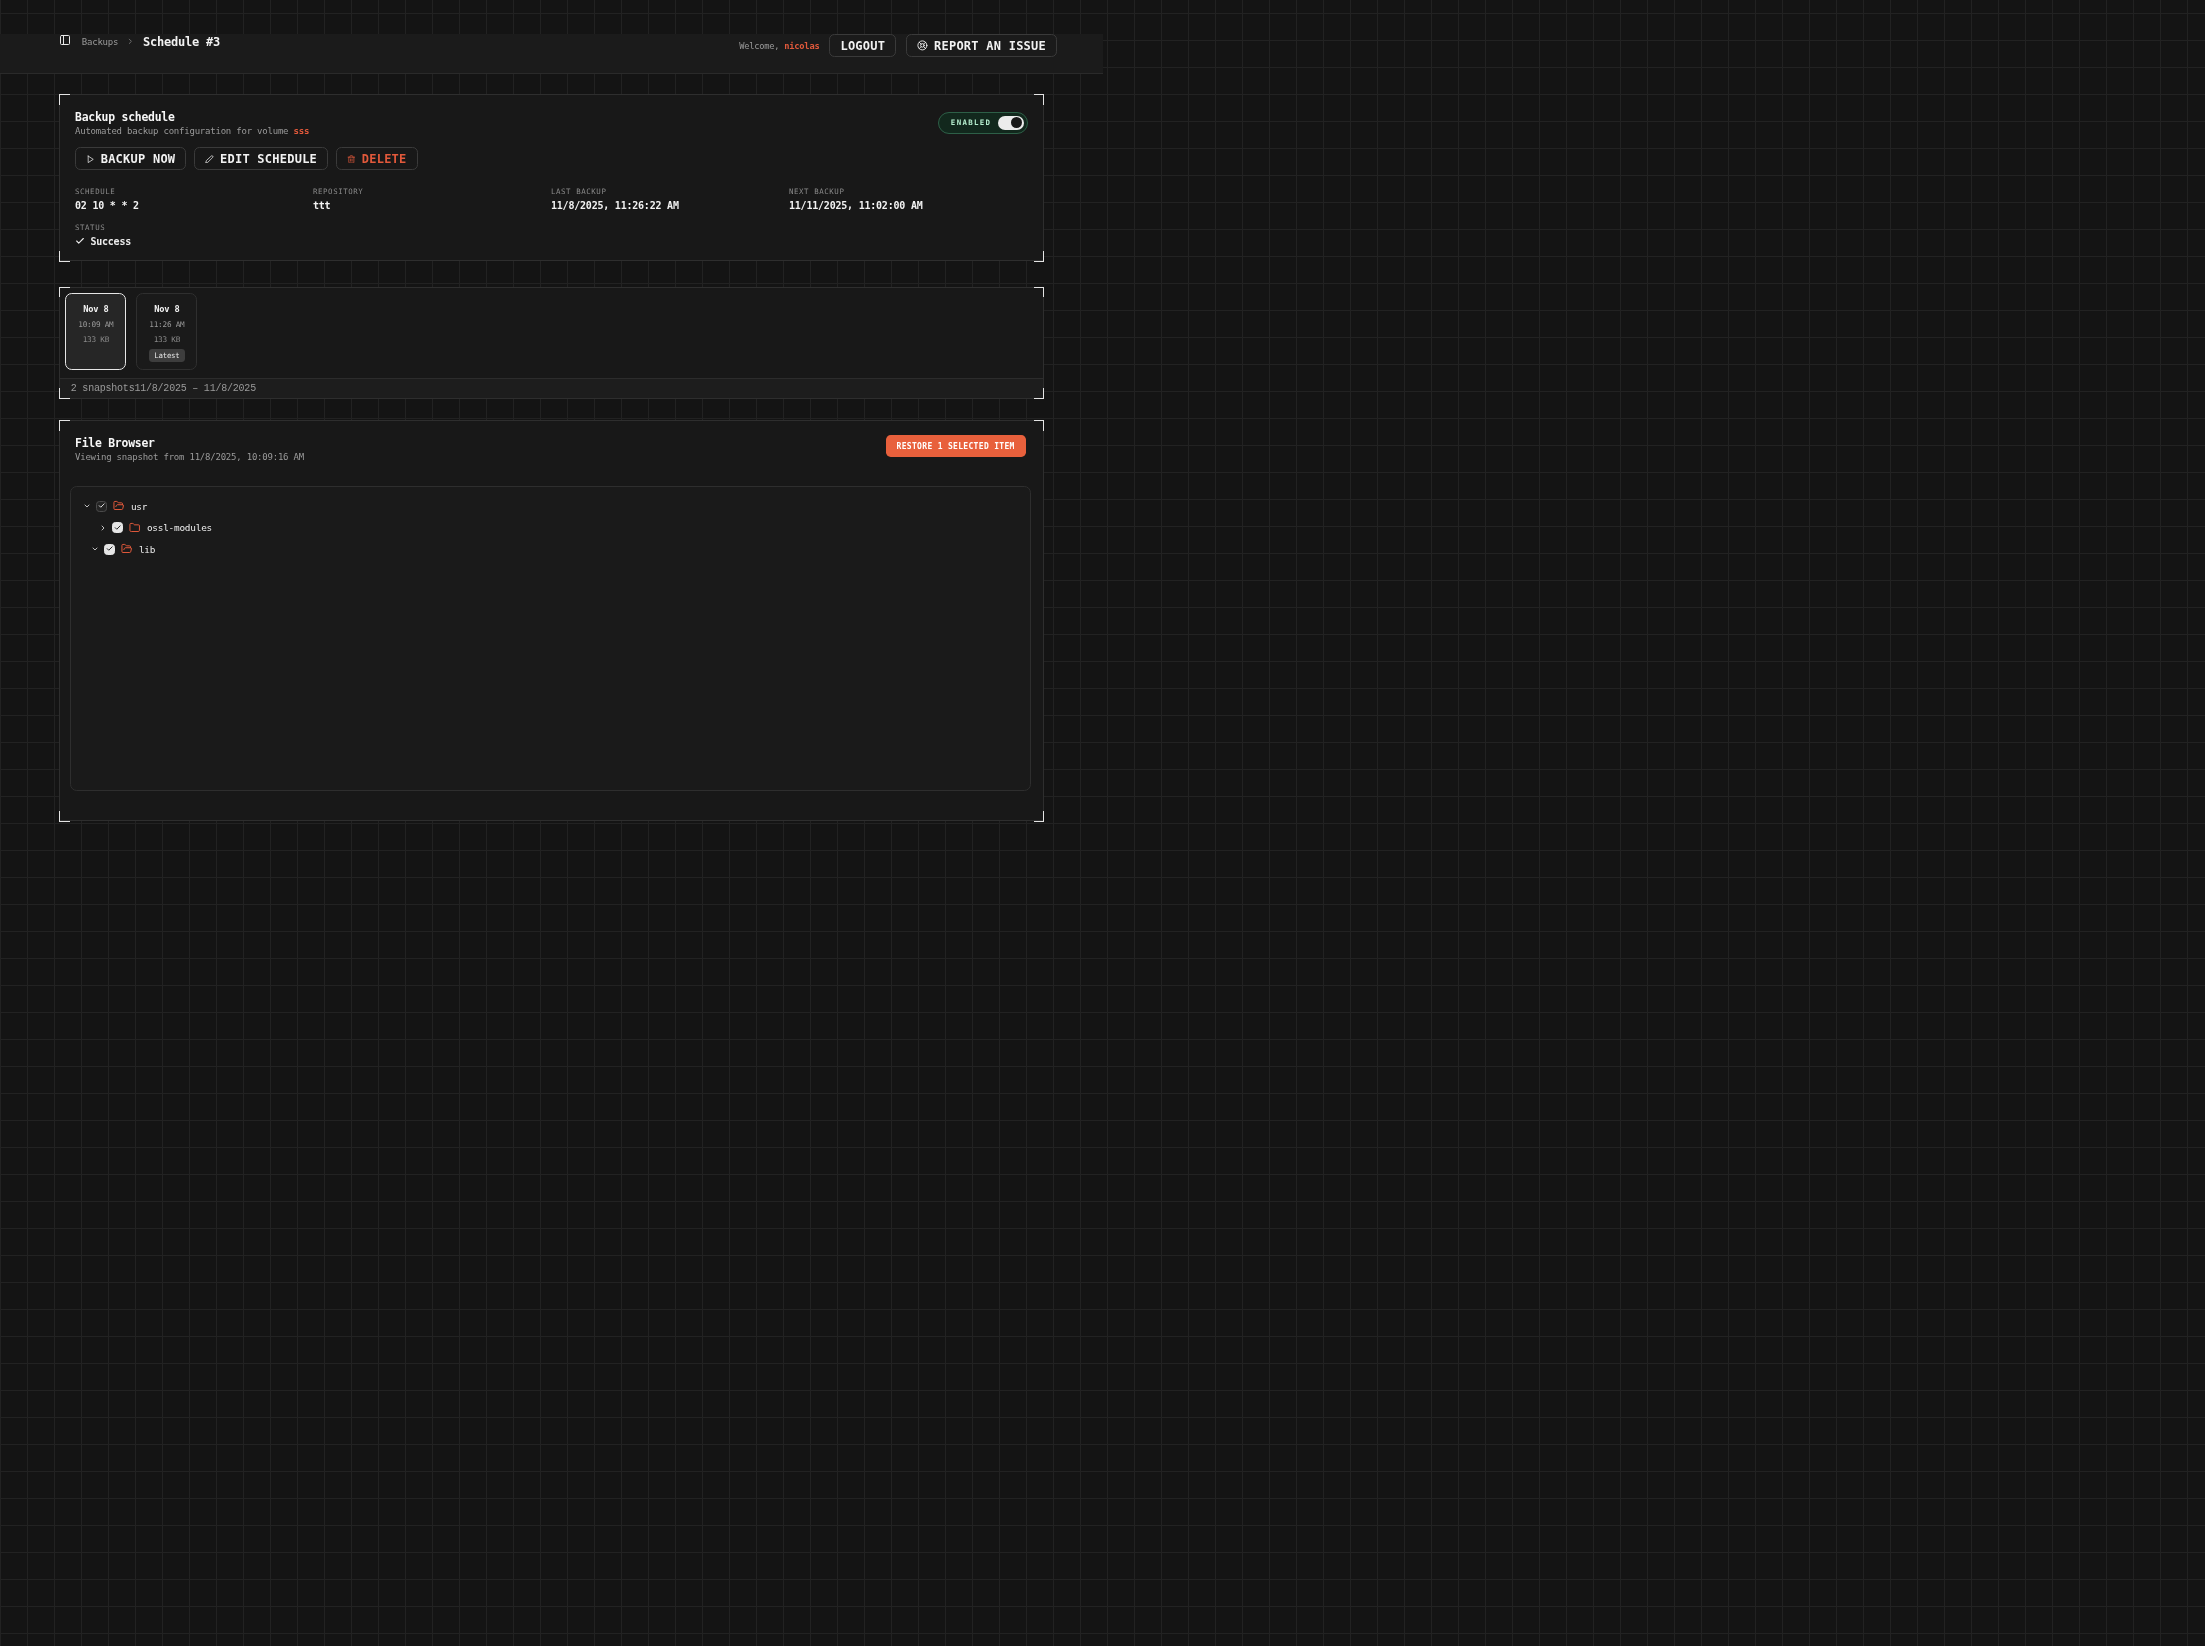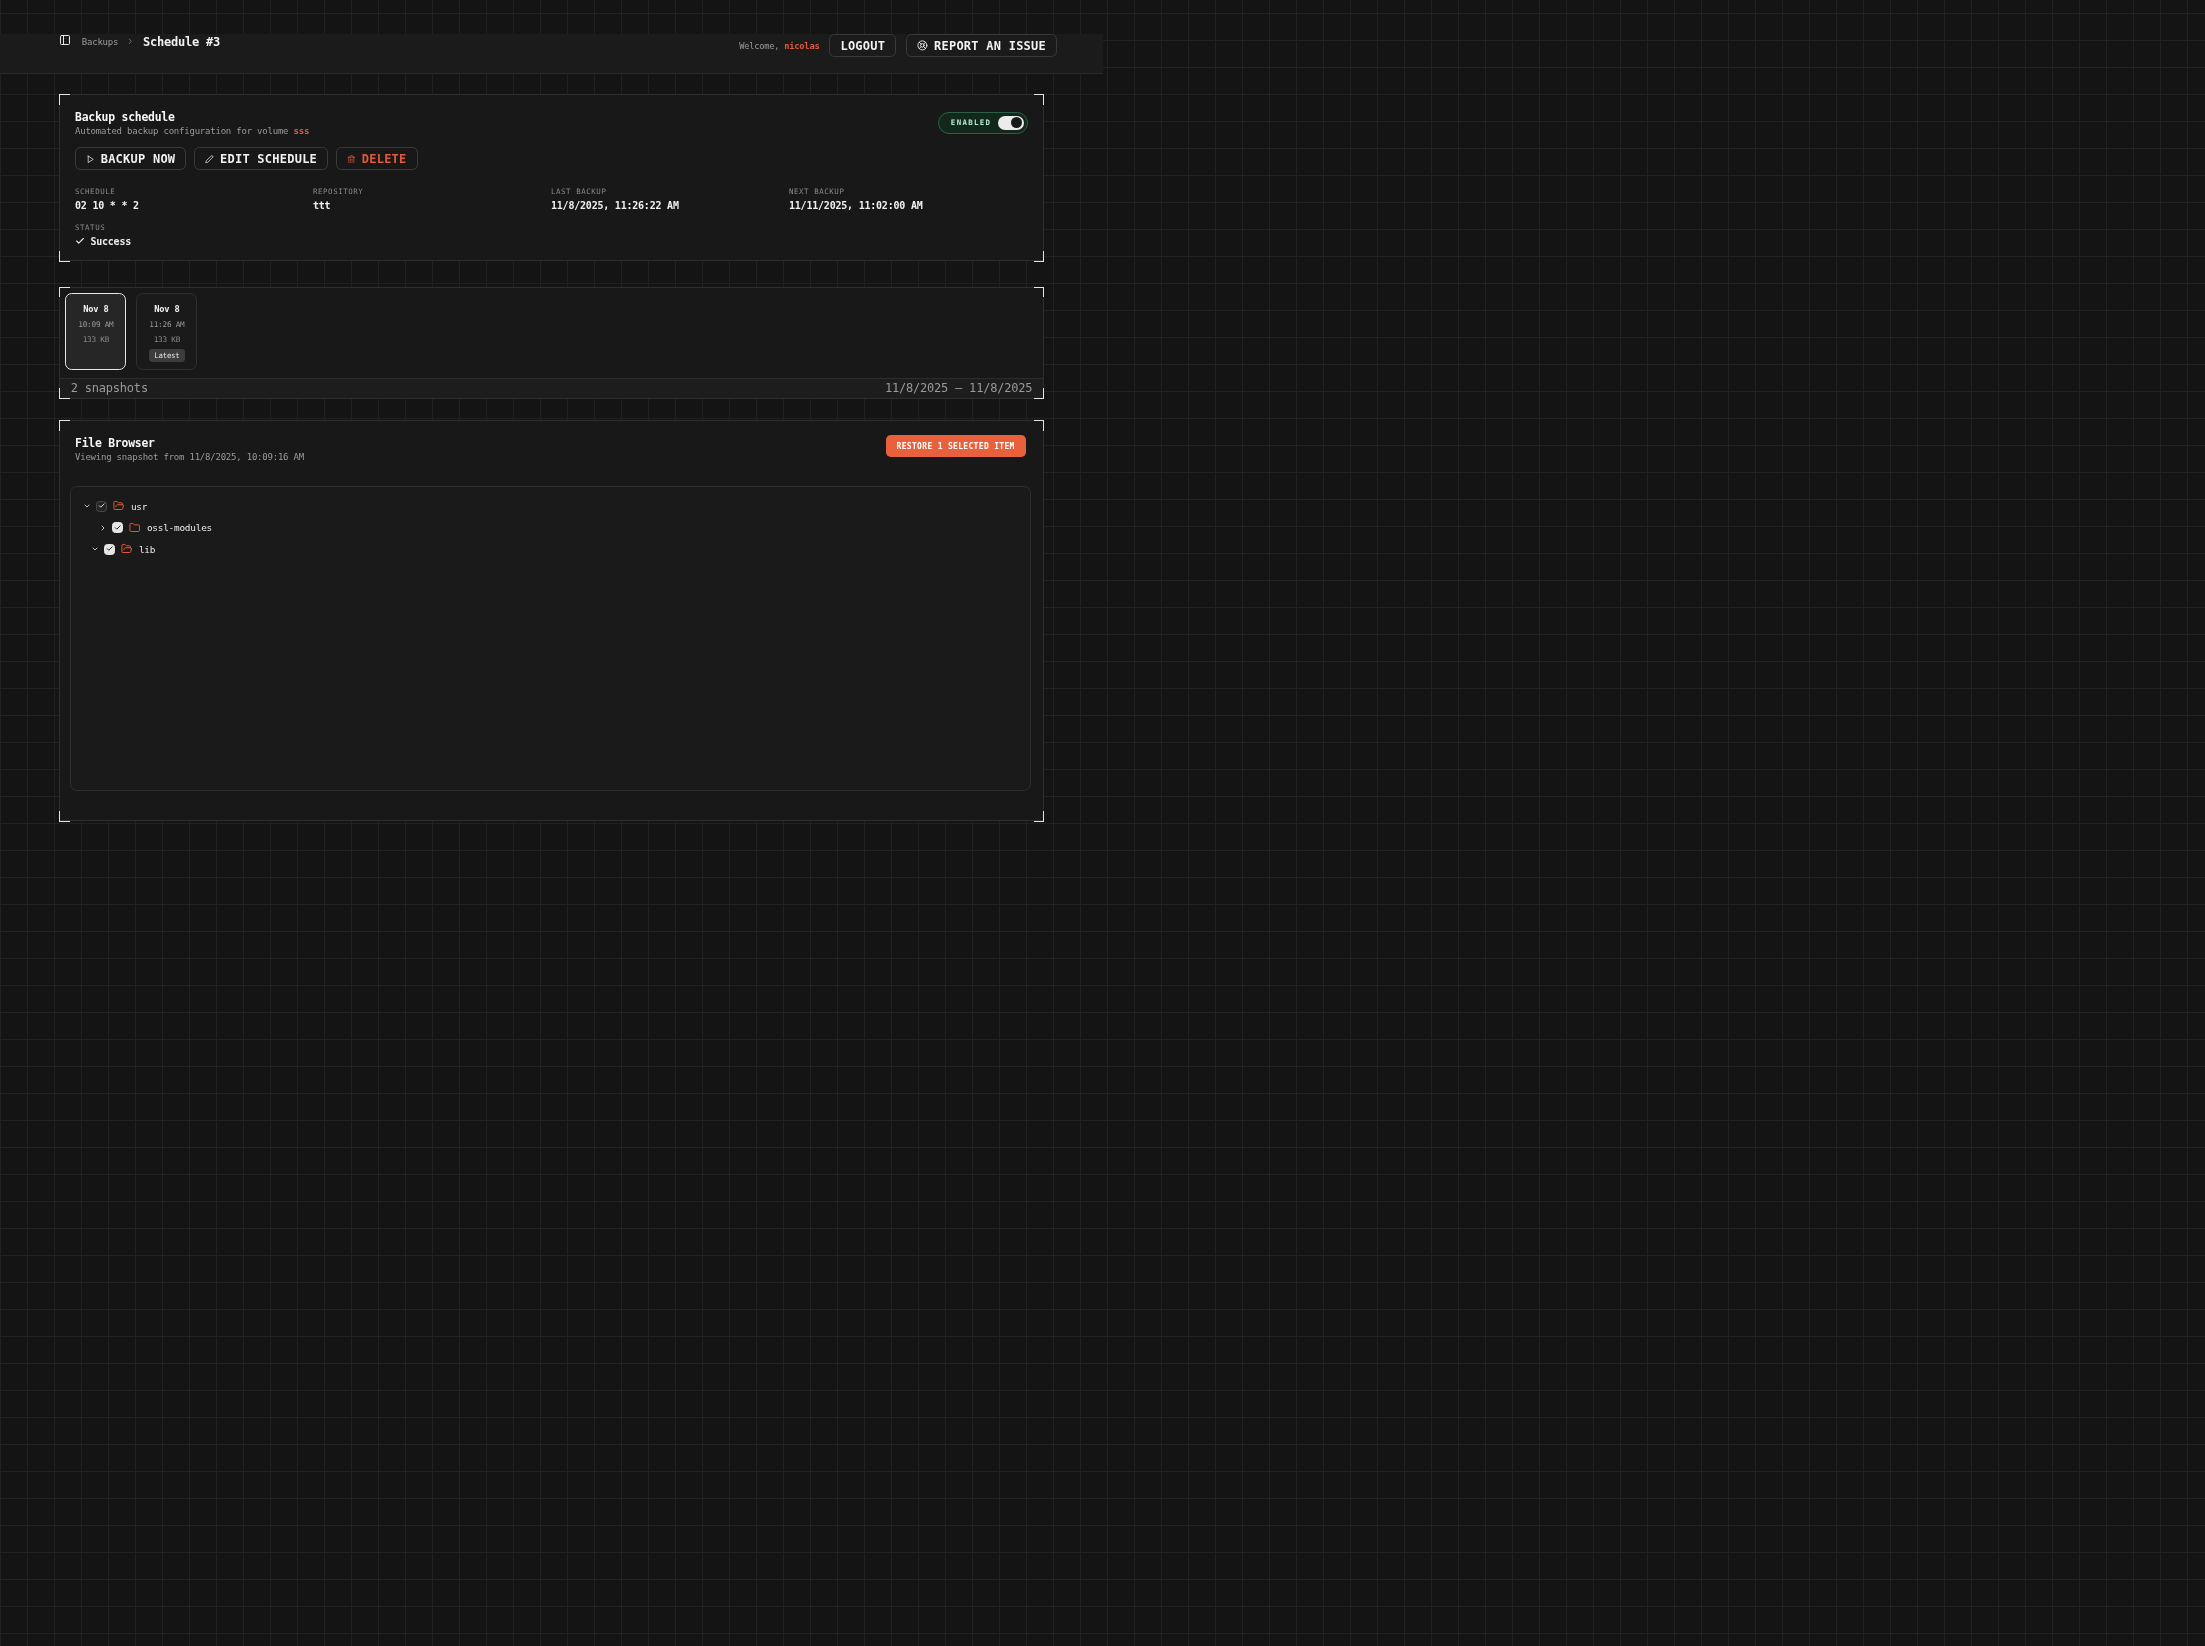--- a/index.html
+++ b/index.html
@@ -82,22 +82,22 @@
     width:61px;height:77px;border:0.7px solid #2f2f2f;border-radius:6.7px;background:#1a1a1a;
     display:flex;flex-direction:column;align-items:center;padding-top:9.4px;cursor:pointer;
   }
   .snap-card.selected{border:1.3px solid #e6e6e6;background:#262626;}
   .snap-date{font-size:8.7px;font-weight:bold;color:#f2f2f2;}
   .snap-time{font-size:7.7px;color:var(--muted);margin-top:6px;}
   .snap-size{font-size:7.7px;color:var(--muted2);margin-top:6px;}
   .snap-badge{font-size:7.4px;color:#e6e6e6;background:#3d3d3d;border-radius:3.4px;padding:2px 5.4px;margin-top:5.4px;}
   .snap-footer{
     height:20px;background:#1d1d1d;border-top:0.7px solid #2c2c2c;
-    display:flex;align-items:center;justify-content:space-between;
-    padding:0 10.8px;font-size:12px;color:var(--muted);
+    display:flex;align-items:center;
+    padding:0 10.8px;font-size:10px;color:var(--muted);font-family:Liberation Mono, monospace;
   }
 
   
   .card-files{margin-top:21.5px;height:401px;padding:15px 0 0 15px;}
   .restore-btn{
     position:absolute;top:14px;right:17.5px;height:21.5px;border:none;border-radius:4.7px;
     background:var(--accent-btn);color:#fff;font-family:inherit;font-size:8px;font-weight:bold;
     letter-spacing:0.04em;padding:0 10.8px;cursor:pointer;
   }
   .tree-panel{

